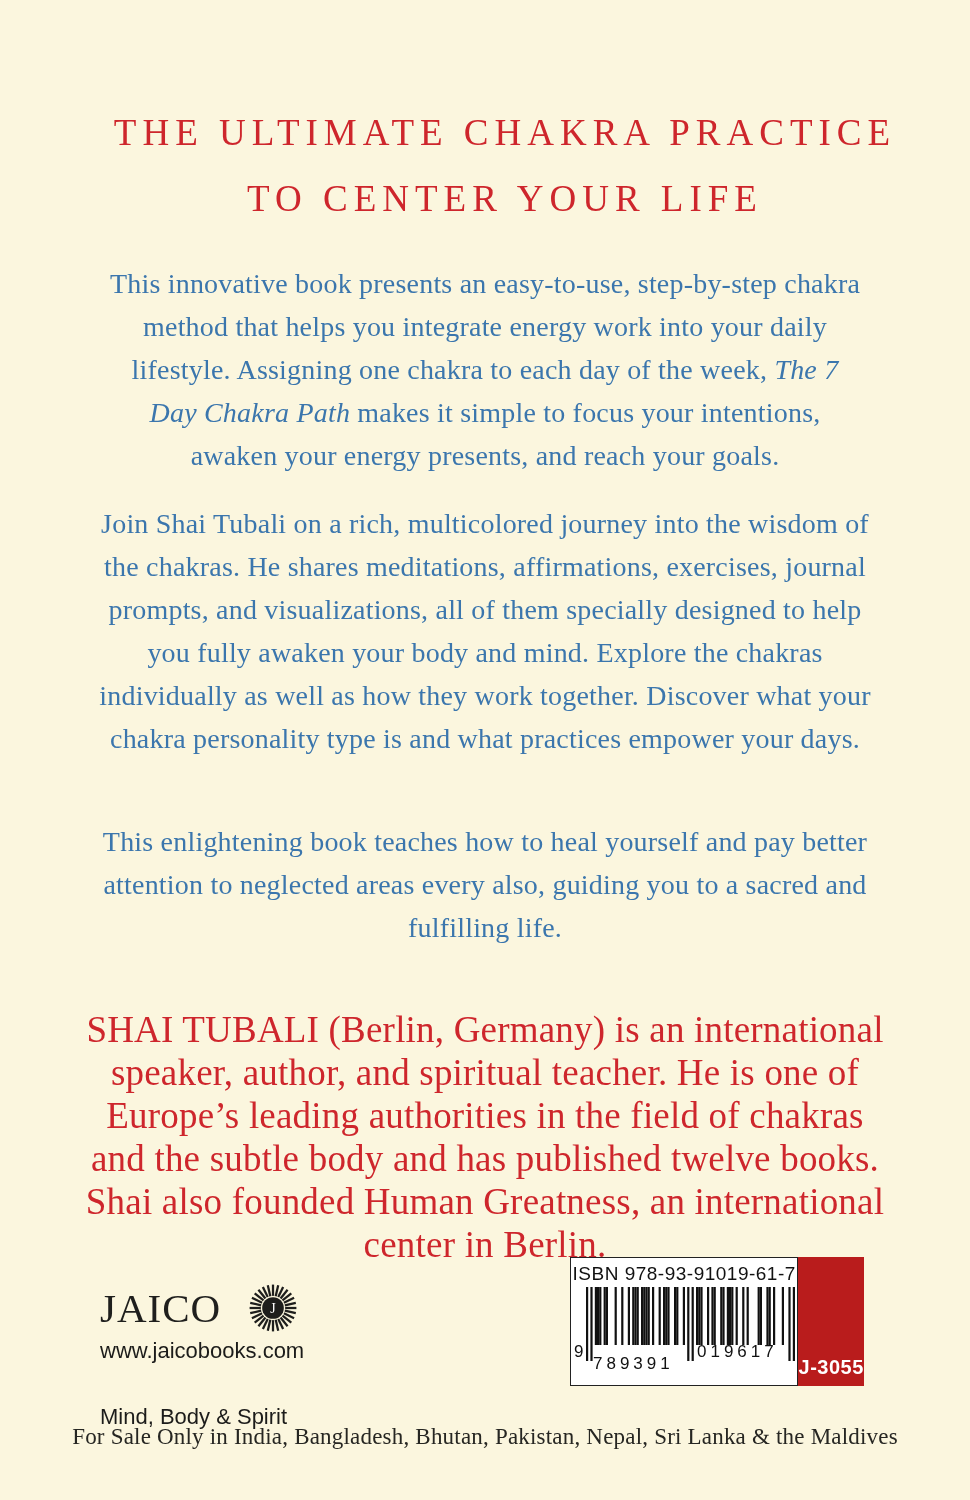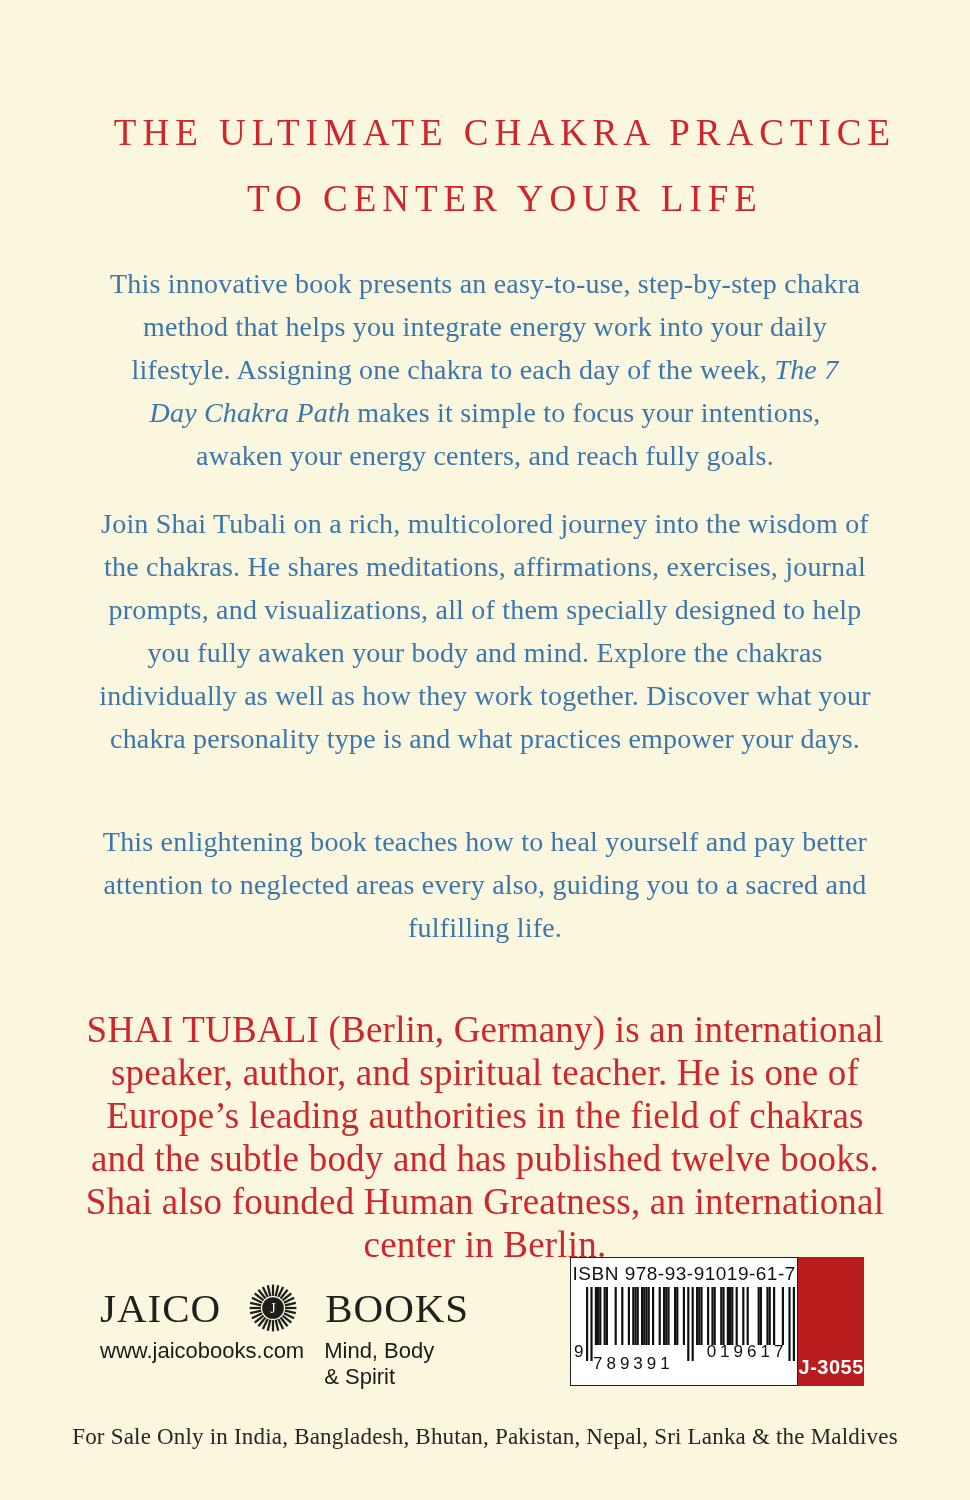--- a/index.html
+++ b/index.html
@@ -38,21 +38,21 @@
     position:absolute;top:1008px;left:50%;transform:translateX(-50%);
     width:820px;margin:0;text-align:center;
     color:var(--red);
     font-size:37px;line-height:43px;letter-spacing:0.2px;
   }
   
   .publisher{position:absolute;left:100px;top:1282px;width:340px;color:var(--dark);}
   .logo-row{display:flex;align-items:center;gap:26px;}
   .logo-word{font-size:41px;letter-spacing:1px;line-height:50px;}
   .logo-emblem{display:inline-flex;width:52px;height:52px;}
-  .logo-sub{display:flex;gap:20px;margin-top:4px;font-family:"Liberation Sans", sans-serif;font-size:22px;color:#1c1c1a;}
+  .logo-sub{display:flex;gap:40px;margin-top:4px;font-family:"Liberation Sans", sans-serif;font-size:22px;color:#1c1c1a;flex-direction:column;}
   
   .barcode-block{
     position:absolute;left:570px;top:1257px;
     display:flex;width:294px;height:129px;
   }
   .barcode-white{
     position:relative;width:233px;height:129px;background:#ffffff;
     border:1px solid #222;box-sizing:border-box;
   }
   .isbn-text{
@@ -62,21 +62,21 @@
   }
   .bars-svg{display:block;margin:2px auto 0;}
   .bars-svg rect{fill:#111;}
   .digits-row{
     position:absolute;top:84px;left:0;width:100%;height:22px;
     font-family:"Liberation Sans", sans-serif;font-size:17px;color:#111;
   }
   .digits-row span{position:absolute;background:transparent;}
   .digit-first{left:3px;top:0;}
   .digit-left{left:22px;width:100px;text-align:left;letter-spacing:4px;top:12px;}
-  .digit-right{left:126px;width:100px;text-align:center;letter-spacing:4px;top:0;}
+  .digit-right{left:126px;width:100px;text-align:left;letter-spacing:4px;top:0;}
   .barcode-black{
     width:67px;height:129px;background:#b91c1c;
     display:flex;align-items:flex-end;justify-content:center;
     box-sizing:border-box;padding-bottom:7px;
   }
   .catalog-code{
     color:#fff;font-family:"Liberation Sans", sans-serif;
     font-weight:bold;font-size:20px;letter-spacing:0.5px;
   }
   .sale-note{
@@ -94,21 +94,21 @@
 </head>
 <body>
 
 <div class="page">
 
   <header class="heading">
     <div>THE ULTIMATE CHAKRA PRACTICE</div>
     <div>TO CENTER YOUR LIFE</div>
   </header>
 
-  <p class="body-para para1"><span>This innovative book presents an easy-to-use, step-by-step chakra method that helps you integrate energy work into your daily lifestyle. Assigning one chakra to each day of the week, </span><em class="book-title">The 7 Day Chakra Path</em><span> makes it simple to focus your intentions, awaken your energy centers, and reach fully goals.</span></p>
+  <p class="body-para para1"><span>This innovative book presents an easy-to-use, step-by-step chakra method that helps you integrate energy work into your daily lifestyle. Assigning one chakra to each day of the week, </span><em class="book-title">The 7 Day Chakra Path</em><span> makes it simple to focus your intentions, awaken your energy presents, and reach your goals.</span></p>
 
   <p class="body-para para2">Join Shai Tubali on a rich, multicolored journey into the wisdom of the chakras. He shares meditations, affirmations, exercises, journal prompts, and visualizations, all of them specially designed to help you fully awaken your body and mind. Explore the chakras individually as well as how they work together. Discover what your chakra personality type is and what practices empower your days.</p>
 
   <p class="body-para para3">This enlightening book teaches how to heal yourself and pay better attention to neglected areas every also, guiding you to a sacred and fulfilling life.</p>
 
   <p class="bio">SHAI TUBALI (Berlin, Germany) is an international speaker, author, and spiritual teacher. He is one of Europe’s leading authorities in the field of chakras and the subtle body and has published twelve books. Shai also founded Human Greatness, an international center in Berlin.</p>
 
   <div class="publisher">
     <div class="logo-row">
       <span class="logo-word">JAICO</span>
@@ -139,21 +139,20 @@
             <line x1="-3.12" y1="-13.65" x2="-6.01" y2="-26.32" class="sunburst-ray"></line>
             <line x1="-0.00" y1="-14.00" x2="-0.00" y2="-27.00" class="sunburst-ray"></line>
             <line x1="3.12" y1="-13.65" x2="6.01" y2="-26.32" class="sunburst-ray"></line>
             <line x1="6.07" y1="-12.61" x2="11.71" y2="-24.33" class="sunburst-ray"></line>
             <line x1="8.73" y1="-10.95" x2="16.83" y2="-21.11" class="sunburst-ray"></line>
             <line x1="10.95" y1="-8.73" x2="21.11" y2="-16.83" class="sunburst-ray"></line>
             <line x1="12.61" y1="-6.07" x2="24.33" y2="-11.71" class="sunburst-ray"></line>
             <line x1="13.65" y1="-3.12" x2="26.32" y2="-6.01" class="sunburst-ray"></line>
           </svg>
       </span>
-      <span class="logo-word">BOOKS</span>
     </div>
     <div class="logo-sub">
       <span>www.jaicobooks.com</span>
       <span>Mind, Body &amp; Spirit</span>
     </div>
   </div>
 
   <div class="barcode-block">
     <div class="barcode-white">
       <div class="isbn-text">ISBN 978-93-91019-61-7</div>

